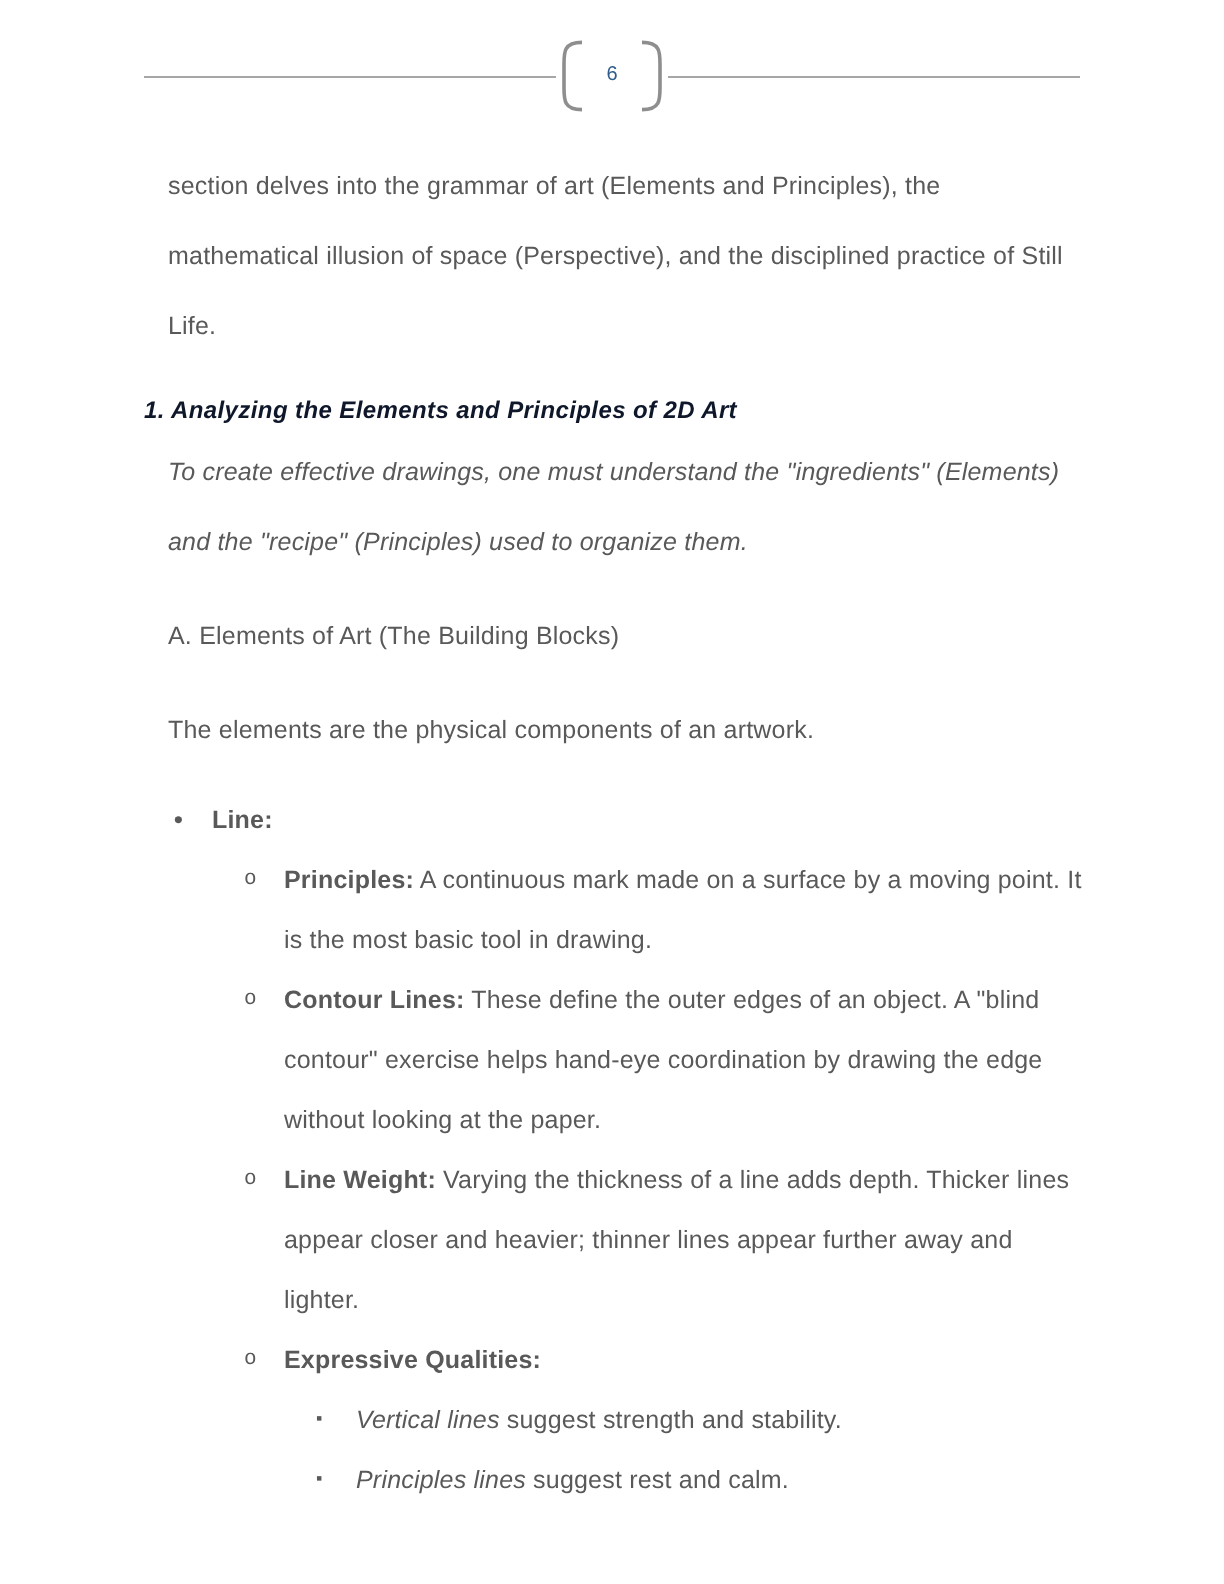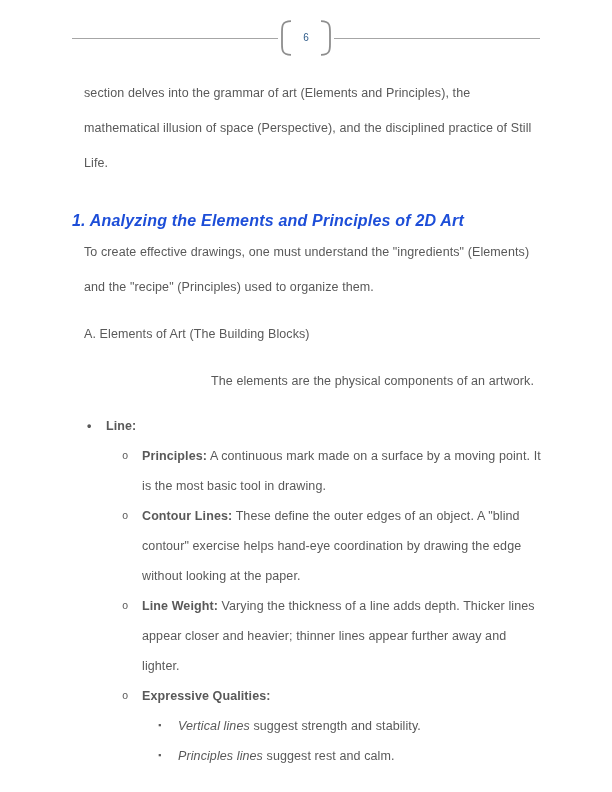--- a/index.html
+++ b/index.html
@@ -20,27 +20,27 @@
   .hdr-rule { flex:1 1 auto; height:0; border-top:1.5px solid #a6a6a6; }
   .hdr-bracket { flex:0 0 auto; display:block; }
   .hdr-num {
     flex:0 0 auto; width:26px; text-align:center;
     font-size:10px; color:#2f5c8a; line-height:36px;
   }
   
   .content { position:absolute; top:64px; left:72px; right:66px; }
   .para { font-size:12.5px; line-height:35px; margin:12px; letter-spacing:0.1px; }
   .h-section {
-    margin:28px 0 0 0;
-    font-size:16px; line-height:24px;
+    margin:12px 0 0 0;
+    font-size:12px; line-height:24px;
     font-weight:bold; font-style:italic;
-    color:#1d4ed8; letter-spacing:0.2px;
+    color:#0f172a; letter-spacing:0.2px;
   }
-  .mt2 { margin-top:2px; }
-  .mt9 { margin-top:9px;text-align:right; }
+  .mt2 { margin-top:2px;font-style:italic; }
+  .mt9 { margin-top:9px; }
   .list { margin-top:12px; font-size:12.5px; letter-spacing:0.1px; }
   .li { position:relative; line-height:30px; }
   .li-1 { padding-left:34px; }
   .li-1 .marker { position:absolute; left:15px; top:0; font-weight:bold; }
   .li-2 { padding-left:70px; }
   .li-2 .marker {
     position:absolute; left:50px; top:0;
     font-family:"Liberation Mono", monospace; font-size:10.5px; line-height:30px;
   }
   .li-3 { padding-left:106px; }

